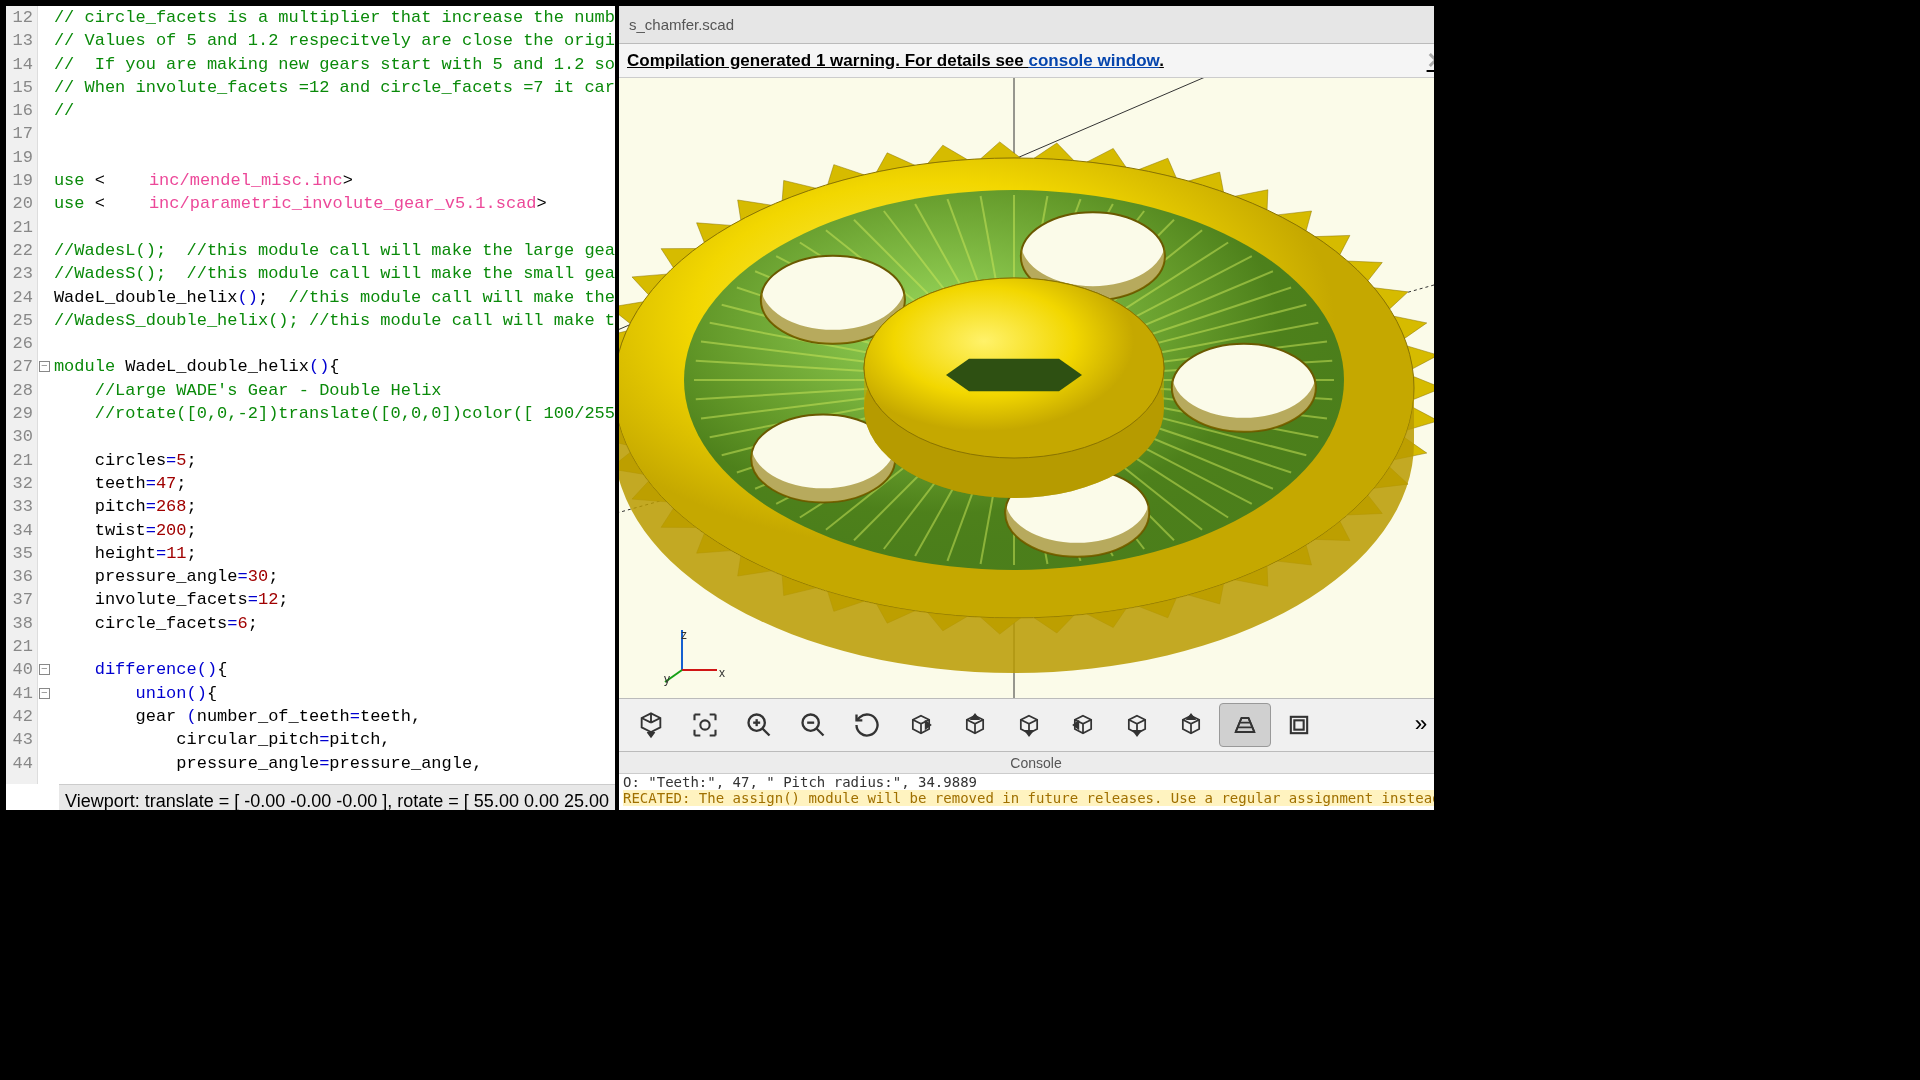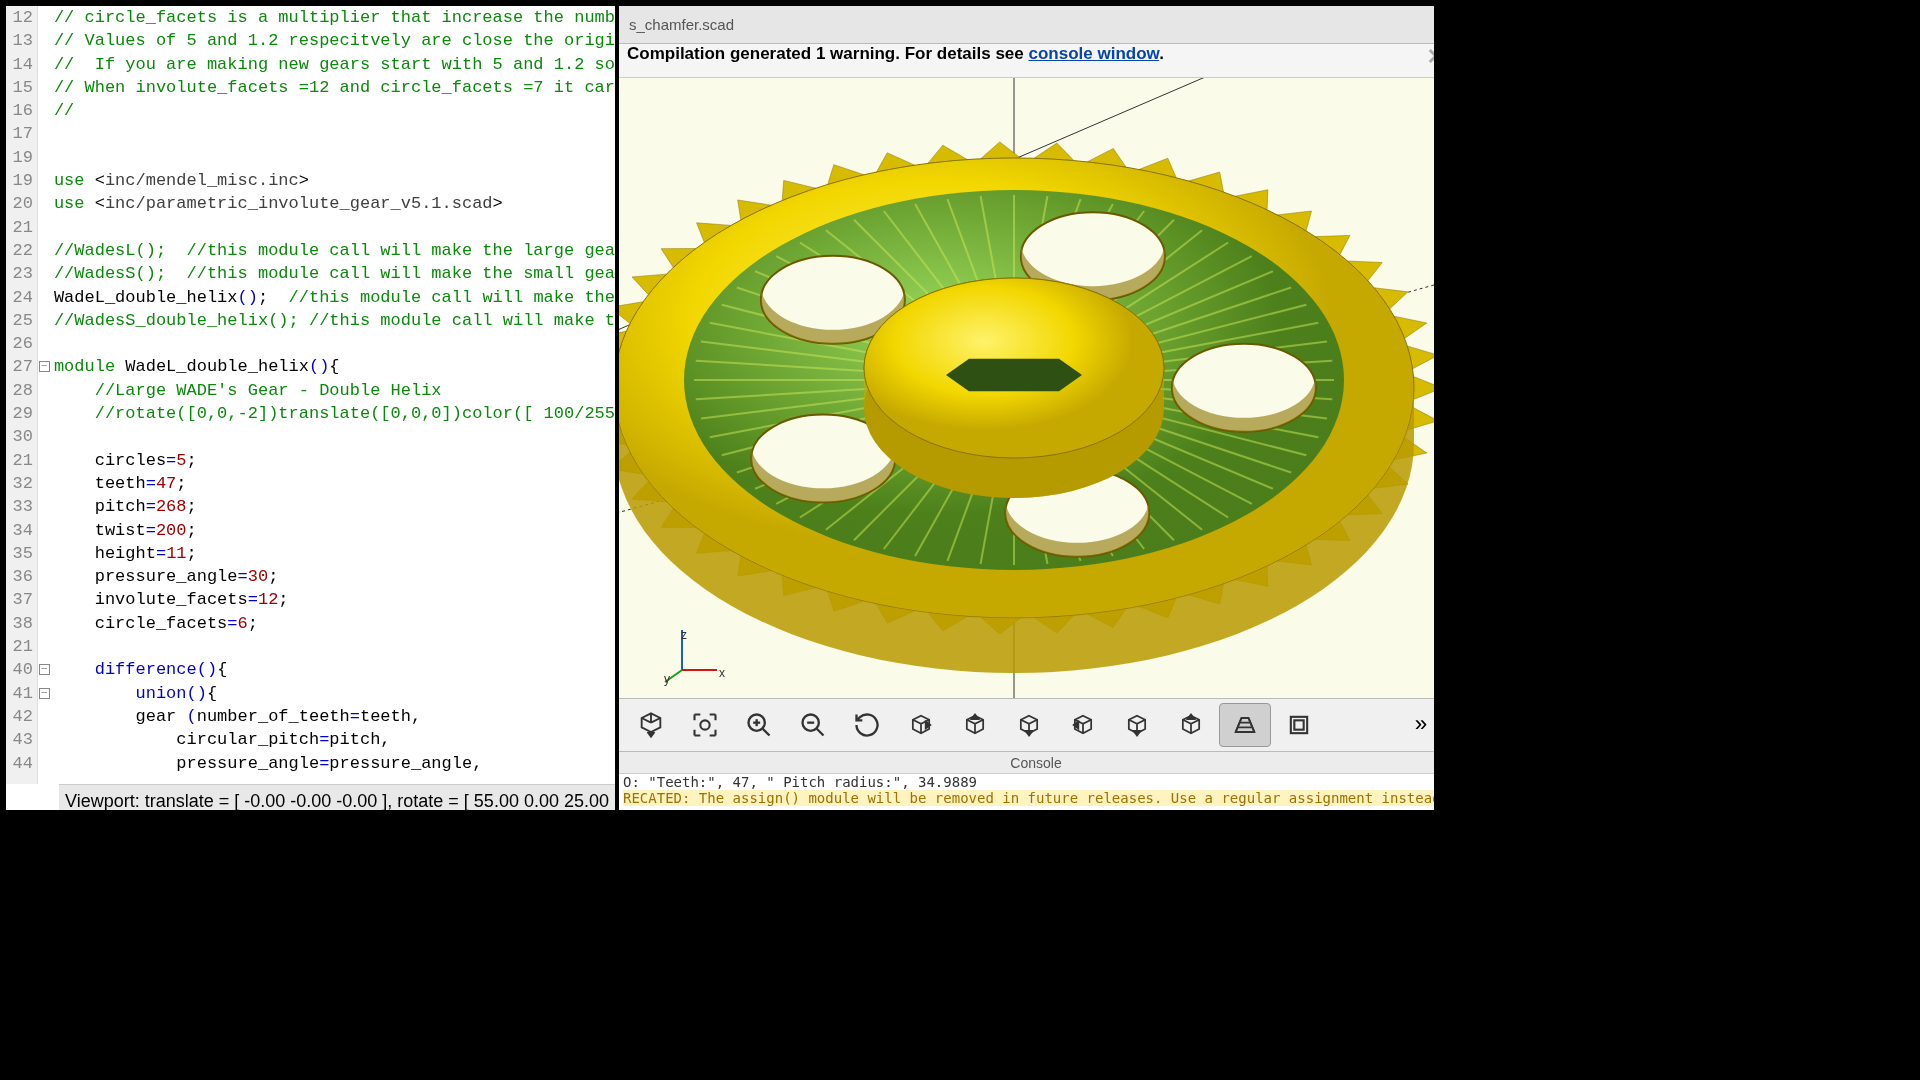--- a/index.html
+++ b/index.html
@@ -13,28 +13,28 @@
 .container { display:flex; height:100%; background:#fff; }
 .editor-pane { width: 609px; height:100%; display:flex; flex-direction:column; background:#fff; position:relative;align-items:flex-end; }
 .code-area { flex:1; display:flex; overflow:hidden; }
 .gutter { background:#f0f0f0; width:56px; text-align:right; padding-right:4px; color:#888; font-size:17px; line-height:23.3px; user-select:none; border-right:1px solid #ddd; }
 .fold-col { width:14px; background:#fff; font-size:12px; line-height:23.3px; color:#888; }
 .fold-box { border:1px solid #888; width:11px; height:11px; display:inline-block; text-align:center; line-height:9px; font-size:11px; margin-top:6px; margin-left:1px; cursor:pointer; }
 .code { flex:1; font-size:17px; line-height:23.3px; white-space:pre; overflow:hidden; padding-left:2px; }
 .comment { color:#0a8a0a; }
 .keyword { color:#0a8a0a; font-weight:normal; }
 .assign { color:#0000d0; }
-.string { color:#404040; }
+.string { color:#ec4899;margin-left:44px; }
 .func { color:#0000d0; }
 .num { color:#a00000; }
 .status-bar { height:26px; background:#e8e8e8; border-top:1px solid #ccc; font-family:-apple-system,Helvetica,Arial,sans-serif; font-size:18px; padding:6px 6px; white-space:nowrap; overflow:hidden; }
 .right-pane { flex:1; display:flex; flex-direction:column; border-left:4px solid #000; background:#fff; position:relative; }
 .tab-bar { height:38px; background:#e6e6e6; border-bottom:1px solid #bbb; display:flex; align-items:center; padding:9px 10px; font-family:-apple-system,Helvetica,Arial,sans-serif; font-size:15px; color:#555; }
 .tab-bar .tab-text { overflow:hidden; text-overflow:clip; }
-.warning-bar { height:34px; background:#f5f5f5; border-bottom:1px solid #ccc; display:flex; padding:0 8px; font-family:-apple-system,Helvetica,Arial,sans-serif; font-size:17px; font-weight:bold; justify-content:space-between; }
+.warning-bar { height:34px; background:#f5f5f5; border-bottom:1px solid #ccc; display:flex; align-items:center; padding:0 8px; font-family:-apple-system,Helvetica,Arial,sans-serif; font-size:17px; font-weight:bold; justify-content:space-between;text-decoration:underline; }
 .warning-bar a { color:#0645ad; text-decoration:underline; font-weight:bold; }
 .warning-bar .closex { color:#aaa; font-size:22px; cursor:pointer; font-weight:bold; }
 .viewport { flex:1; background:#fbfbe9; position:relative; overflow:hidden; }
 .axis-label { position:absolute; font-family:Arial,sans-serif; font-size:12px; color:#333; }
 .toolbar { height:54px; background:#f0f0f0; border-top:1px solid #bbb; border-bottom:1px solid #bbb; display:flex; align-items:center; padding:0 6px; gap:2px; }
 .tbtn { width:52px; height:44px; display:flex; align-items:center; justify-content:center; border-radius:4px; cursor:pointer; }
 .tbtn.active { background:#d0d0d0; border:1px solid #999; }
 .tbtn svg { width:28px; height:28px; }
 .spacer { flex:1; }
 .console-hdr { height:22px; background:#ececec; border-bottom:1px solid #ccc; text-align:center; font-family:-apple-system,Arial,sans-serif; font-size:14px; color:#555; line-height:22px; }

